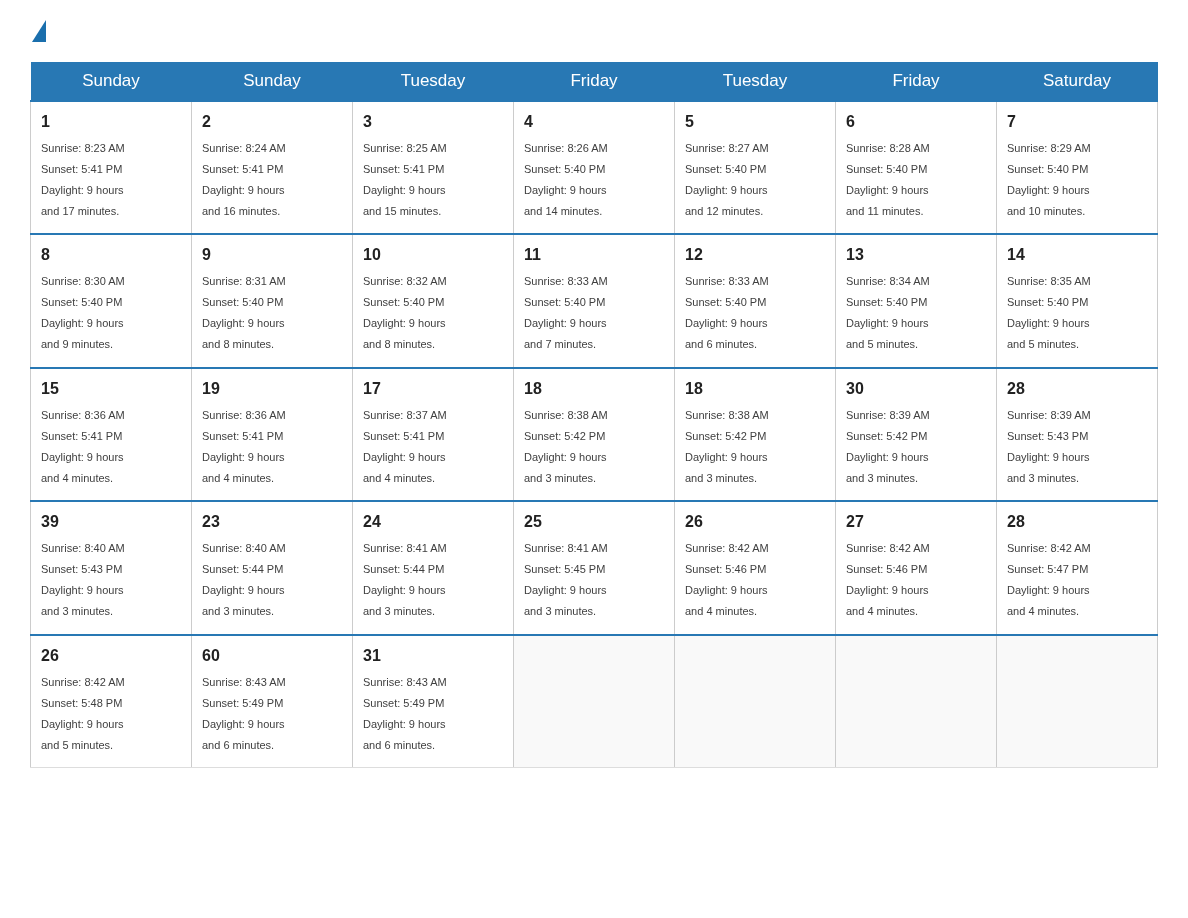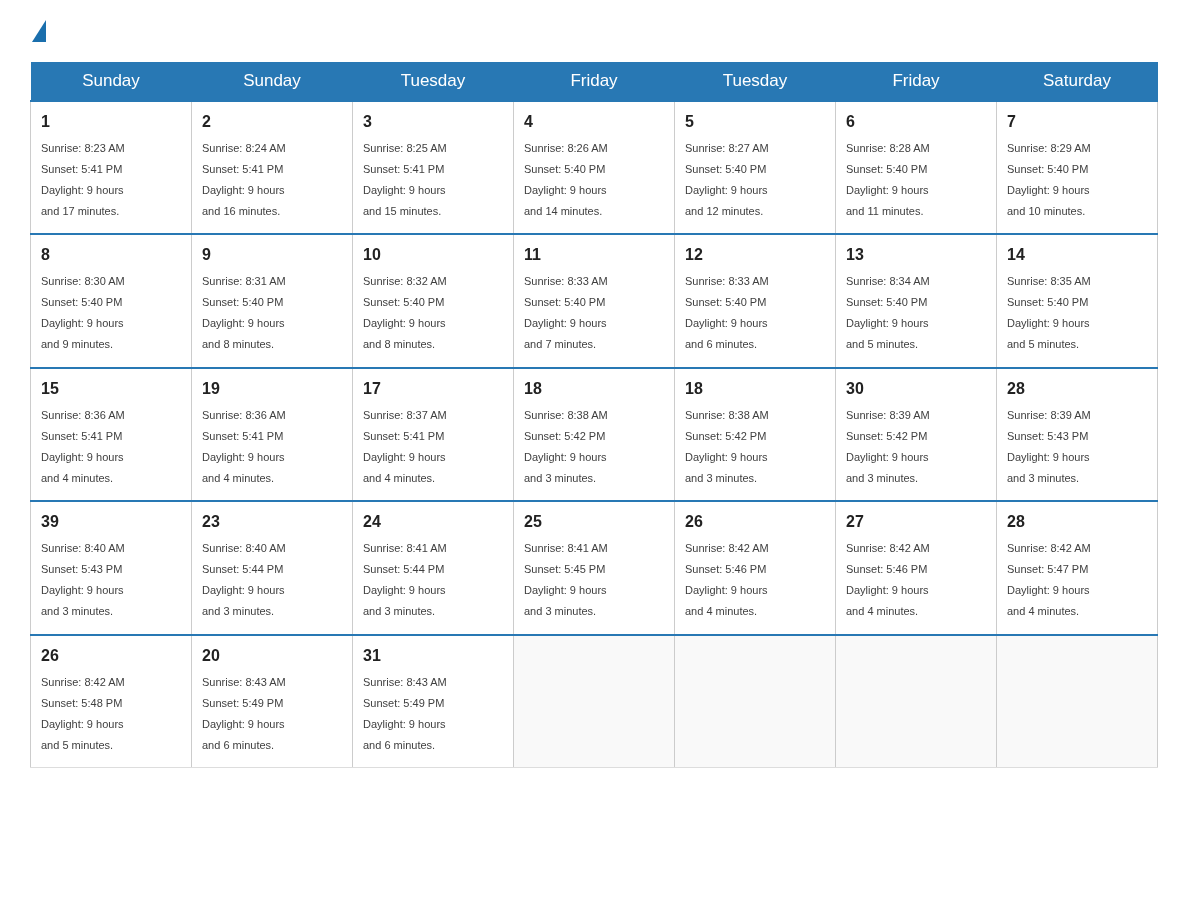--- a/index.html
+++ b/index.html
@@ -260,21 +260,21 @@
           <span class="day-number">28</span>
           <span class="day-info">Sunrise: 8:42 AM<br>Sunset: 5:47 PM<br>Daylight: 9 hours<br>and 4 minutes.</span>
         </td>
       </tr>
       <tr>
         <td>
           <span class="day-number">26</span>
           <span class="day-info">Sunrise: 8:42 AM<br>Sunset: 5:48 PM<br>Daylight: 9 hours<br>and 5 minutes.</span>
         </td>
         <td>
-          <span class="day-number">20</span>
+          <span class="day-number">60</span>
           <span class="day-info">Sunrise: 8:43 AM<br>Sunset: 5:49 PM<br>Daylight: 9 hours<br>and 6 minutes.</span>
         </td>
         <td>
           <span class="day-number">31</span>
           <span class="day-info">Sunrise: 8:43 AM<br>Sunset: 5:49 PM<br>Daylight: 9 hours<br>and 6 minutes.</span>
         </td>
         <td class="empty"></td>
         <td class="empty"></td>
         <td class="empty"></td>
         <td class="empty"></td>

